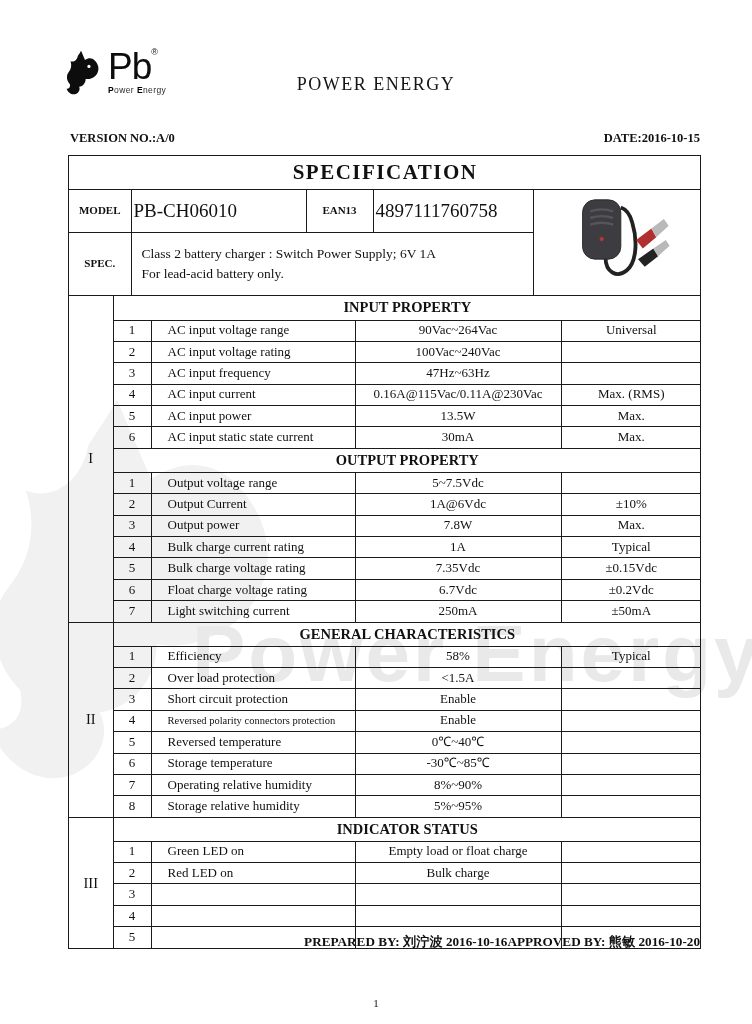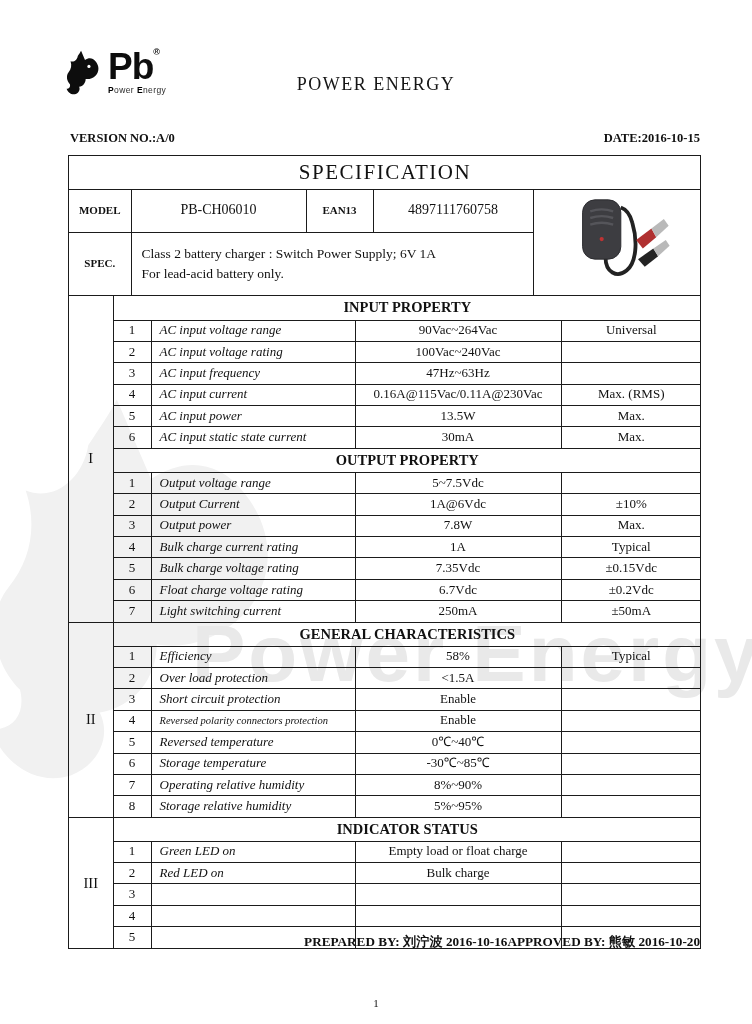--- a/index.html
+++ b/index.html
@@ -22,21 +22,21 @@
     font-family:"Liberation Sans", sans-serif; font-weight:bold;
     font-size:80px; letter-spacing:3px; color:#e9e9e9; white-space:nowrap;
   }
   .wm-head { position:absolute; left:-34px; top:388px; }
   
   .content { position:relative; z-index:1; }
   
   .logo { position:absolute; left:64px; top:48px; display:flex; align-items:flex-start; }
   .logo-text { margin-left:2px; }
   .logo-pb {
-    font-family:"Liberation Sans", sans-serif; font-weight:bold;
+    font-family:"Liberation Sans", sans-serif; font-weight:normal;
     font-size:37px; line-height:0.95; letter-spacing:-1px; color:#0d0d0d;
   }
   .logo-reg { font-size:9px; vertical-align:24px; letter-spacing:0; }
   .logo-tagline {
     font-family:"Liberation Sans", sans-serif; font-size:8.5px; color:#2b2b2b;
     letter-spacing:0.4px; margin-top:1px;
   }
   .logo-tagline span { display:inline-block; }
   .logo-tagline span::first-letter { font-weight:bold; color:#000; }
   .doc-title {
@@ -49,35 +49,35 @@
     font-weight:bold; font-size:12.5px;
   }
   
   .main-table {
     position:absolute; left:68px; top:155px; width:633px;
     border:1.6px solid #1b1b1b; background:transparent;
   }
   table { border-collapse:collapse; border-style:hidden; width:100%; table-layout:fixed; }
   td { border:1px solid #1b1b1b; padding:0 2px; overflow:hidden; line-height:1.15; }
   .title-cell {
-    height:33px; text-align:center; font-weight:normal;
+    height:33px; text-align:center; font-weight:bold;
     font-size:21px; letter-spacing:1.5px;
   }
   .model-row td { height:43px; }
   .spec-row td { height:47px; }
   .cell-label { font-weight:bold; font-size:11px; text-align:center; }
-  .cell-value { font-size:14px; text-align:center; }
+  .cell-value { font-size:19px; }
   .spec-text { text-align:left; padding:11px 10px; font-size:13.5px; }
   .spec-text div { line-height:1.5; }
   .img-cell { text-align:center; vertical-align:middle; }
   .body-wrap { border-top:1.2px solid #1b1b1b; }
   .group-header { height:24px; text-align:center; font-weight:bold; font-size:14.5px; }
   .sec-cell { text-align:center; font-size:14.5px; }
   .no-cell { text-align:center; font-size:13px; }
-  .item-cell { text-align:left; padding-left:8px; font-size:13px;font-style:italic; }
+  .item-cell { text-align:left; padding-left:16px; font-size:13px; }
   .item-cell.small { font-size:10.5px; }
   .value-cell, .note-cell { text-align:center; font-size:13px; }
   tr.data-row { height:21.4px; }
   
   .footer {
     position:absolute; left:68px; top:933px; width:632px;
     display:flex; justify-content:flex-end;
     font-weight:bold; font-size:13.2px; white-space:nowrap;
   }
   .page-num { position:absolute; left:0; top:997px; width:100%; text-align:center; font-size:11px; }

